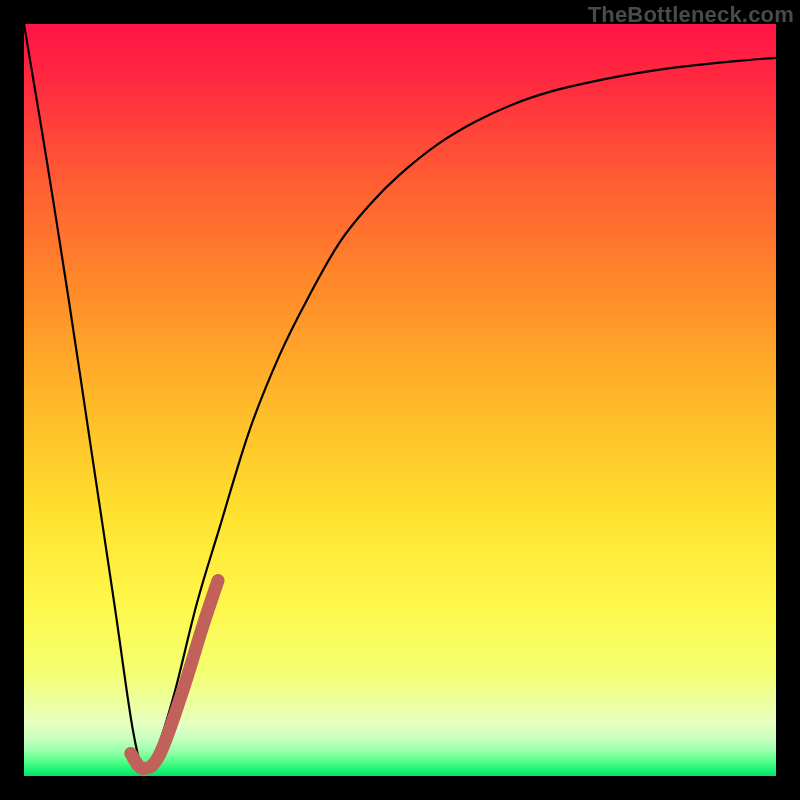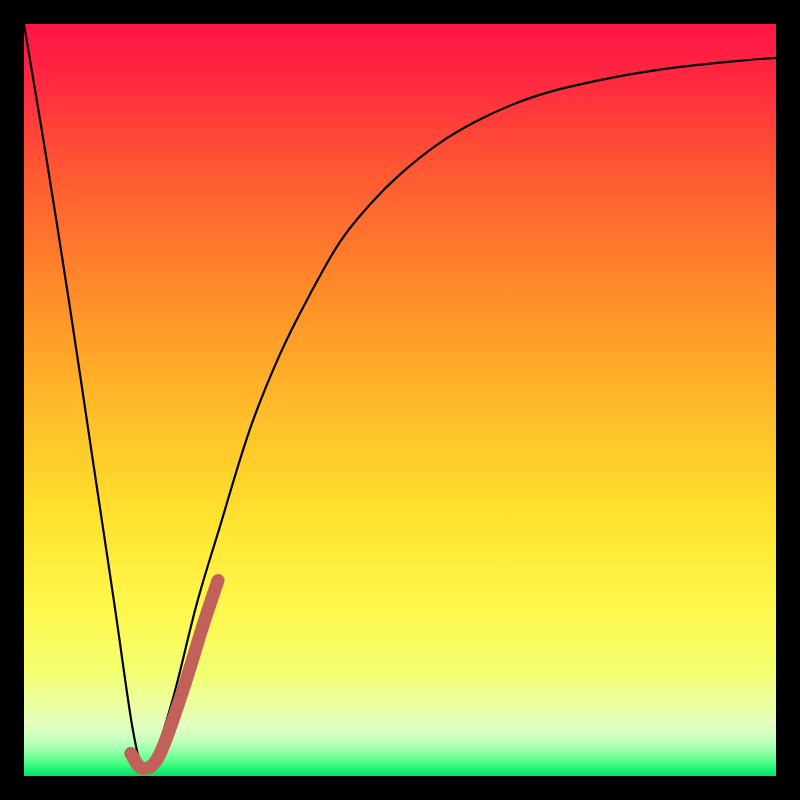--- a/index.html
+++ b/index.html
@@ -38,20 +38,21 @@
   svg {
     display: block;
     width: 752px;
     height: 752px;
   }
 </style>
 </head>
 <body>
 
 <div class="outer">
+  <div class="watermark">TheBottleneck.com</div>
   <div class="plot">
     <svg id="svg-plot" viewBox="0 0 752 752" preserveAspectRatio="none">
       <defs>
         <linearGradient id="bg-grad" x1="0" y1="0" x2="0" y2="1">
             <stop offset="0.00%" stop-color="#ff1447"></stop>
             <stop offset="8.00%" stop-color="#ff2b3f"></stop>
             <stop offset="20.00%" stop-color="#ff5a33"></stop>
             <stop offset="35.00%" stop-color="#ff8a2a"></stop>
             <stop offset="50.00%" stop-color="#ffb829"></stop>
             <stop offset="65.00%" stop-color="#ffe12e"></stop>

